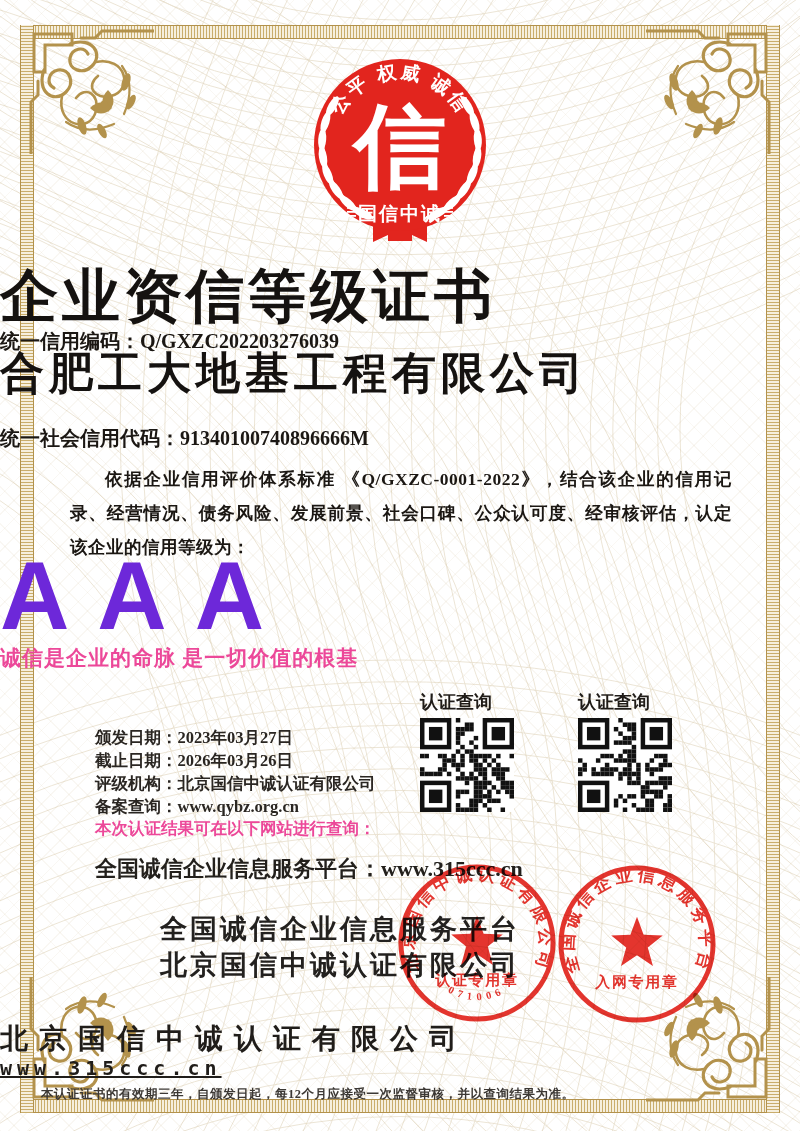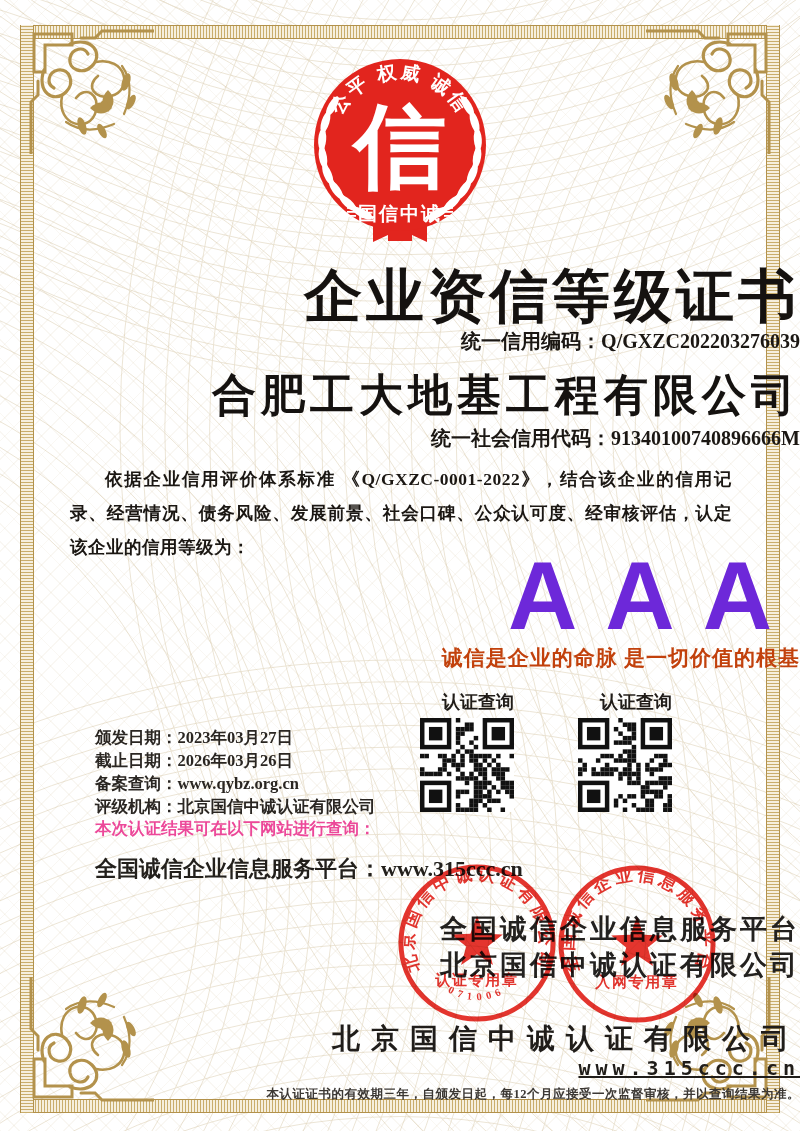--- a/index.html
+++ b/index.html
@@ -22,43 +22,43 @@
     background:repeating-linear-gradient(0deg,#c9ad6c 0 1px,#f6efdd 1px 3px);
     border-left:1px solid #b3924c;border-right:1px solid #b3924c;}
   .band-left{left:20px}.band-right{right:20px}
   .corner{position:absolute;width:150px;height:150px;z-index:2;}
   .c-tl{top:4px;left:4px}
   .c-tr{top:4px;right:4px;transform:scaleX(-1)}
   .c-bl{bottom:4px;left:4px;transform:scaleY(-1)}
   .c-br{bottom:4px;right:4px;transform:scale(-1,-1)}
   
   .content{position:absolute;inset:0;z-index:3;}
-  .ctr{left:0;right:0;text-align:right;}
+  .ctr{left:0;right:0;text-align:left;}
   .title{top:258px;font-size:58px;font-weight:bold;color:#151210;letter-spacing:4px;}
   .codeline{top:328px;font-size:20px;font-weight:bold;color:#1b1713;}
-  .company{top:366px;font-size:44px;font-weight:bold;color:#151210;letter-spacing:5px;}
+  .company{top:344px;font-size:44px;font-weight:bold;color:#151210;letter-spacing:5px;}
   .socialline{top:425px;font-size:20px;font-weight:bold;color:#1b1713;}
   .para{top:462px;left:70px;width:662px;font-size:17.5px;font-weight:bold;color:#1b1713;
         line-height:34px;text-indent:2em;text-align:justify;letter-spacing:0.5px;}
   .grade{top:548px;font-size:96px;line-height:96px;font-weight:bold;color:#6d28d9;
          font-family:"Liberation Sans","DejaVu Sans",sans-serif;letter-spacing:28px;}
-  .tagline{top:644px;font-size:21px;font-weight:bold;color:#c2410c;letter-spacing:1px;margin-left:16px;}
+  .tagline{top:644px;font-size:21px;font-weight:bold;color:#ec4899;letter-spacing:1px;}
   .details{top:726px;left:95px;font-size:16.5px;font-weight:bold;color:#2a2episode42;color:#2a2622;line-height:23px;}
   .details div{white-space:nowrap;}
-  .qr-label{font-size:18px;font-weight:bold;color:#201c18;text-align:right;width:94px;}
+  .qr-label{font-size:18px;font-weight:bold;color:#201c18;text-align:left;width:94px;}
   .qrbox{width:94px;height:94px;background:#ffffff;display:block;}
   .notice{top:818px;left:95px;font-size:16.5px;font-weight:bold;color:#ec4899;}
   .platform{top:854px;left:95px;font-size:22px;font-weight:bold;color:#23201c;}
   .overlay1{top:911px;font-size:27px;font-weight:bold;color:#23211f;letter-spacing:3px;}
   .overlay2{top:947px;font-size:27px;font-weight:bold;color:#23211f;letter-spacing:3px;}
   .stamp{position:absolute;z-index:4;mix-blend-mode:multiply;opacity:0.93;}
   .bot-company{top:1020px;font-size:28px;font-weight:bold;color:#201d1a;letter-spacing:11px;}
   .website{top:1056px;font-size:20px;font-weight:bold;color:#201d1a;letter-spacing:5px;
            font-family:"DejaVu Sans Mono","Liberation Mono",monospace;text-decoration:underline;}
-  .footnote{top:1086px;font-size:12.5px;font-weight:bold;color:#3c3834;letter-spacing:0.5px;}
+  .footnote{top:1086px;font-size:12.5px;font-weight:bold;color:#3c3834;letter-spacing:0.5px;padding-left:41px;}
   svg text{font-family:"Liberation Serif","DejaVu Serif",serif;}
 </style>
 </head>
 <body>
 
 <div class="cert">
 
   <svg id="bg-guilloche" width="800" height="1131">
       <circle cx="400" cy="-540" r="560" fill="none" stroke="#e9e0cf" stroke-width="1" opacity="0.85"></circle>
       <circle cx="400" cy="-540" r="575.6521739130435" fill="none" stroke="#e9e0cf" stroke-width="1" opacity="0.85"></circle>
@@ -252,22 +252,22 @@
     <div class="abs ctr socialline"><span>统一社会信用代码：</span><span>91340100740896666M</span></div>
 
     <div class="abs para">依据企业信用评价体系标准 《Q/GXZC-0001-2022》，结合该企业的信用记录、经营情况、债务风险、发展前景、社会口碑、公众认可度、经审核评估，认定该企业的信用等级为：</div>
 
     <div class="abs ctr grade">AAA</div>
     <div class="abs ctr tagline">诚信是企业的命脉 是一切价值的根基</div>
 
     <div class="abs details">
       <div><span>颁发日期：</span><span>2023年03月27日</span></div>
       <div><span>截止日期：</span><span>2026年03月26日</span></div>
+      <div><span>评级机构：</span><span>北京国信中诚认证有限公司</span></div>
       <div><span>备案查询：</span><span>www.qybz.org.cn</span></div>
-      <div><span>评级机构：</span><span>北京国信中诚认证有限公司</span></div>
     </div>
 
     <div class="abs qr-label" style="left:420px;top:690px">认证查询</div>
     <div class="abs qr-label" style="left:578px;top:690px">认证查询</div>
     <svg id="qr-left" class="abs qrbox" style="left:420px;top:718px" width="94" height="94" viewBox="0 0 94.5 94.5">
         <rect x="0" y="0" width="94.5" height="94.5" fill="#ffffff"></rect>
         <rect x="36" y="0" width="4.5" height="4.5" fill="#111111"></rect>
         <rect x="45" y="4.5" width="4.5" height="4.5" fill="#111111"></rect>
         <rect x="49.5" y="4.5" width="4.5" height="4.5" fill="#111111"></rect>
         <rect x="36" y="9" width="4.5" height="4.5" fill="#111111"></rect>

